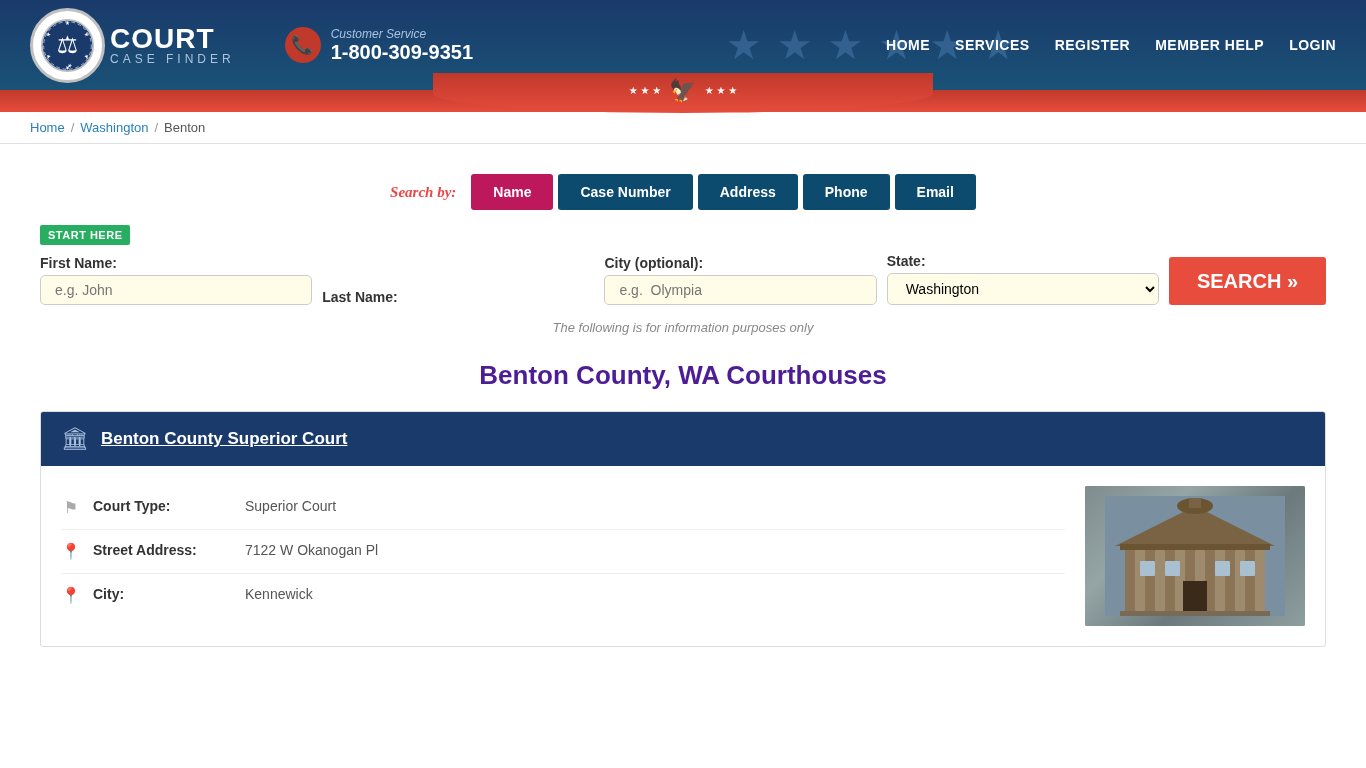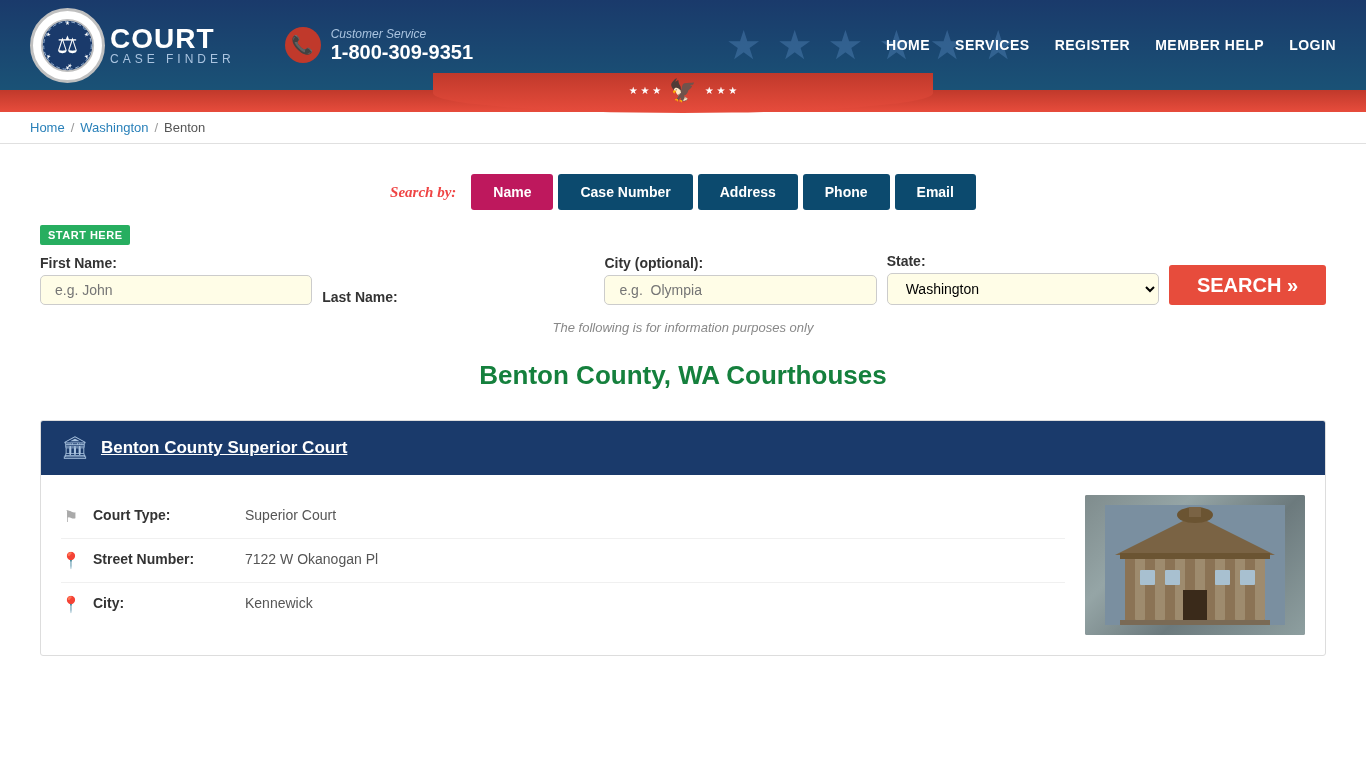--- a/index.html
+++ b/index.html
@@ -229,41 +229,41 @@
     .search-btn {
       background: #e74c3c;
       color: #fff;
       border: none;
       padding: 10px 28px;
       font-size: 20px;
       font-weight: bold;
       cursor: pointer;
       border-radius: 3px;
       white-space: nowrap;
-      height: 40px;
+      height: 48px;
       display: flex;
       align-items: center;
       gap: 6px;
     }
 
     .info-text {
       text-align: center;
       color: #888;
       font-style: italic;
       font-size: 13px;
       margin: 10px 0 25px 0;
     }
 
     
     .courthouses-title {
       text-align: center;
       font-size: 26px;
       font-weight: bold;
-      color: #15803d;
-      margin-bottom: 29px;
+      color: #4c1d95;
+      margin-bottom: 20px;
     }
 
     
     .court-card {
       border: 1px solid #ddd;
       border-radius: 3px;
       overflow: hidden;
     }
     .court-card-header {
       background: #1a3a6b;
@@ -441,21 +441,21 @@
     </div>
     <div class="court-card-body">
       <div class="court-details">
         <div class="court-detail-row">
           <span class="detail-icon">⚑</span>
           <span class="detail-label">Court Type:</span>
           <span class="detail-value">Superior Court</span>
         </div>
         <div class="court-detail-row">
           <span class="detail-icon">📍</span>
-          <span class="detail-label">Street Number:</span>
+          <span class="detail-label">Street Address:</span>
           <span class="detail-value">7122 W Okanogan Pl</span>
         </div>
         <div class="court-detail-row">
           <span class="detail-icon">📍</span>
           <span class="detail-label">City:</span>
           <span class="detail-value">Kennewick</span>
         </div>
       </div>
 
       <div class="court-image">

